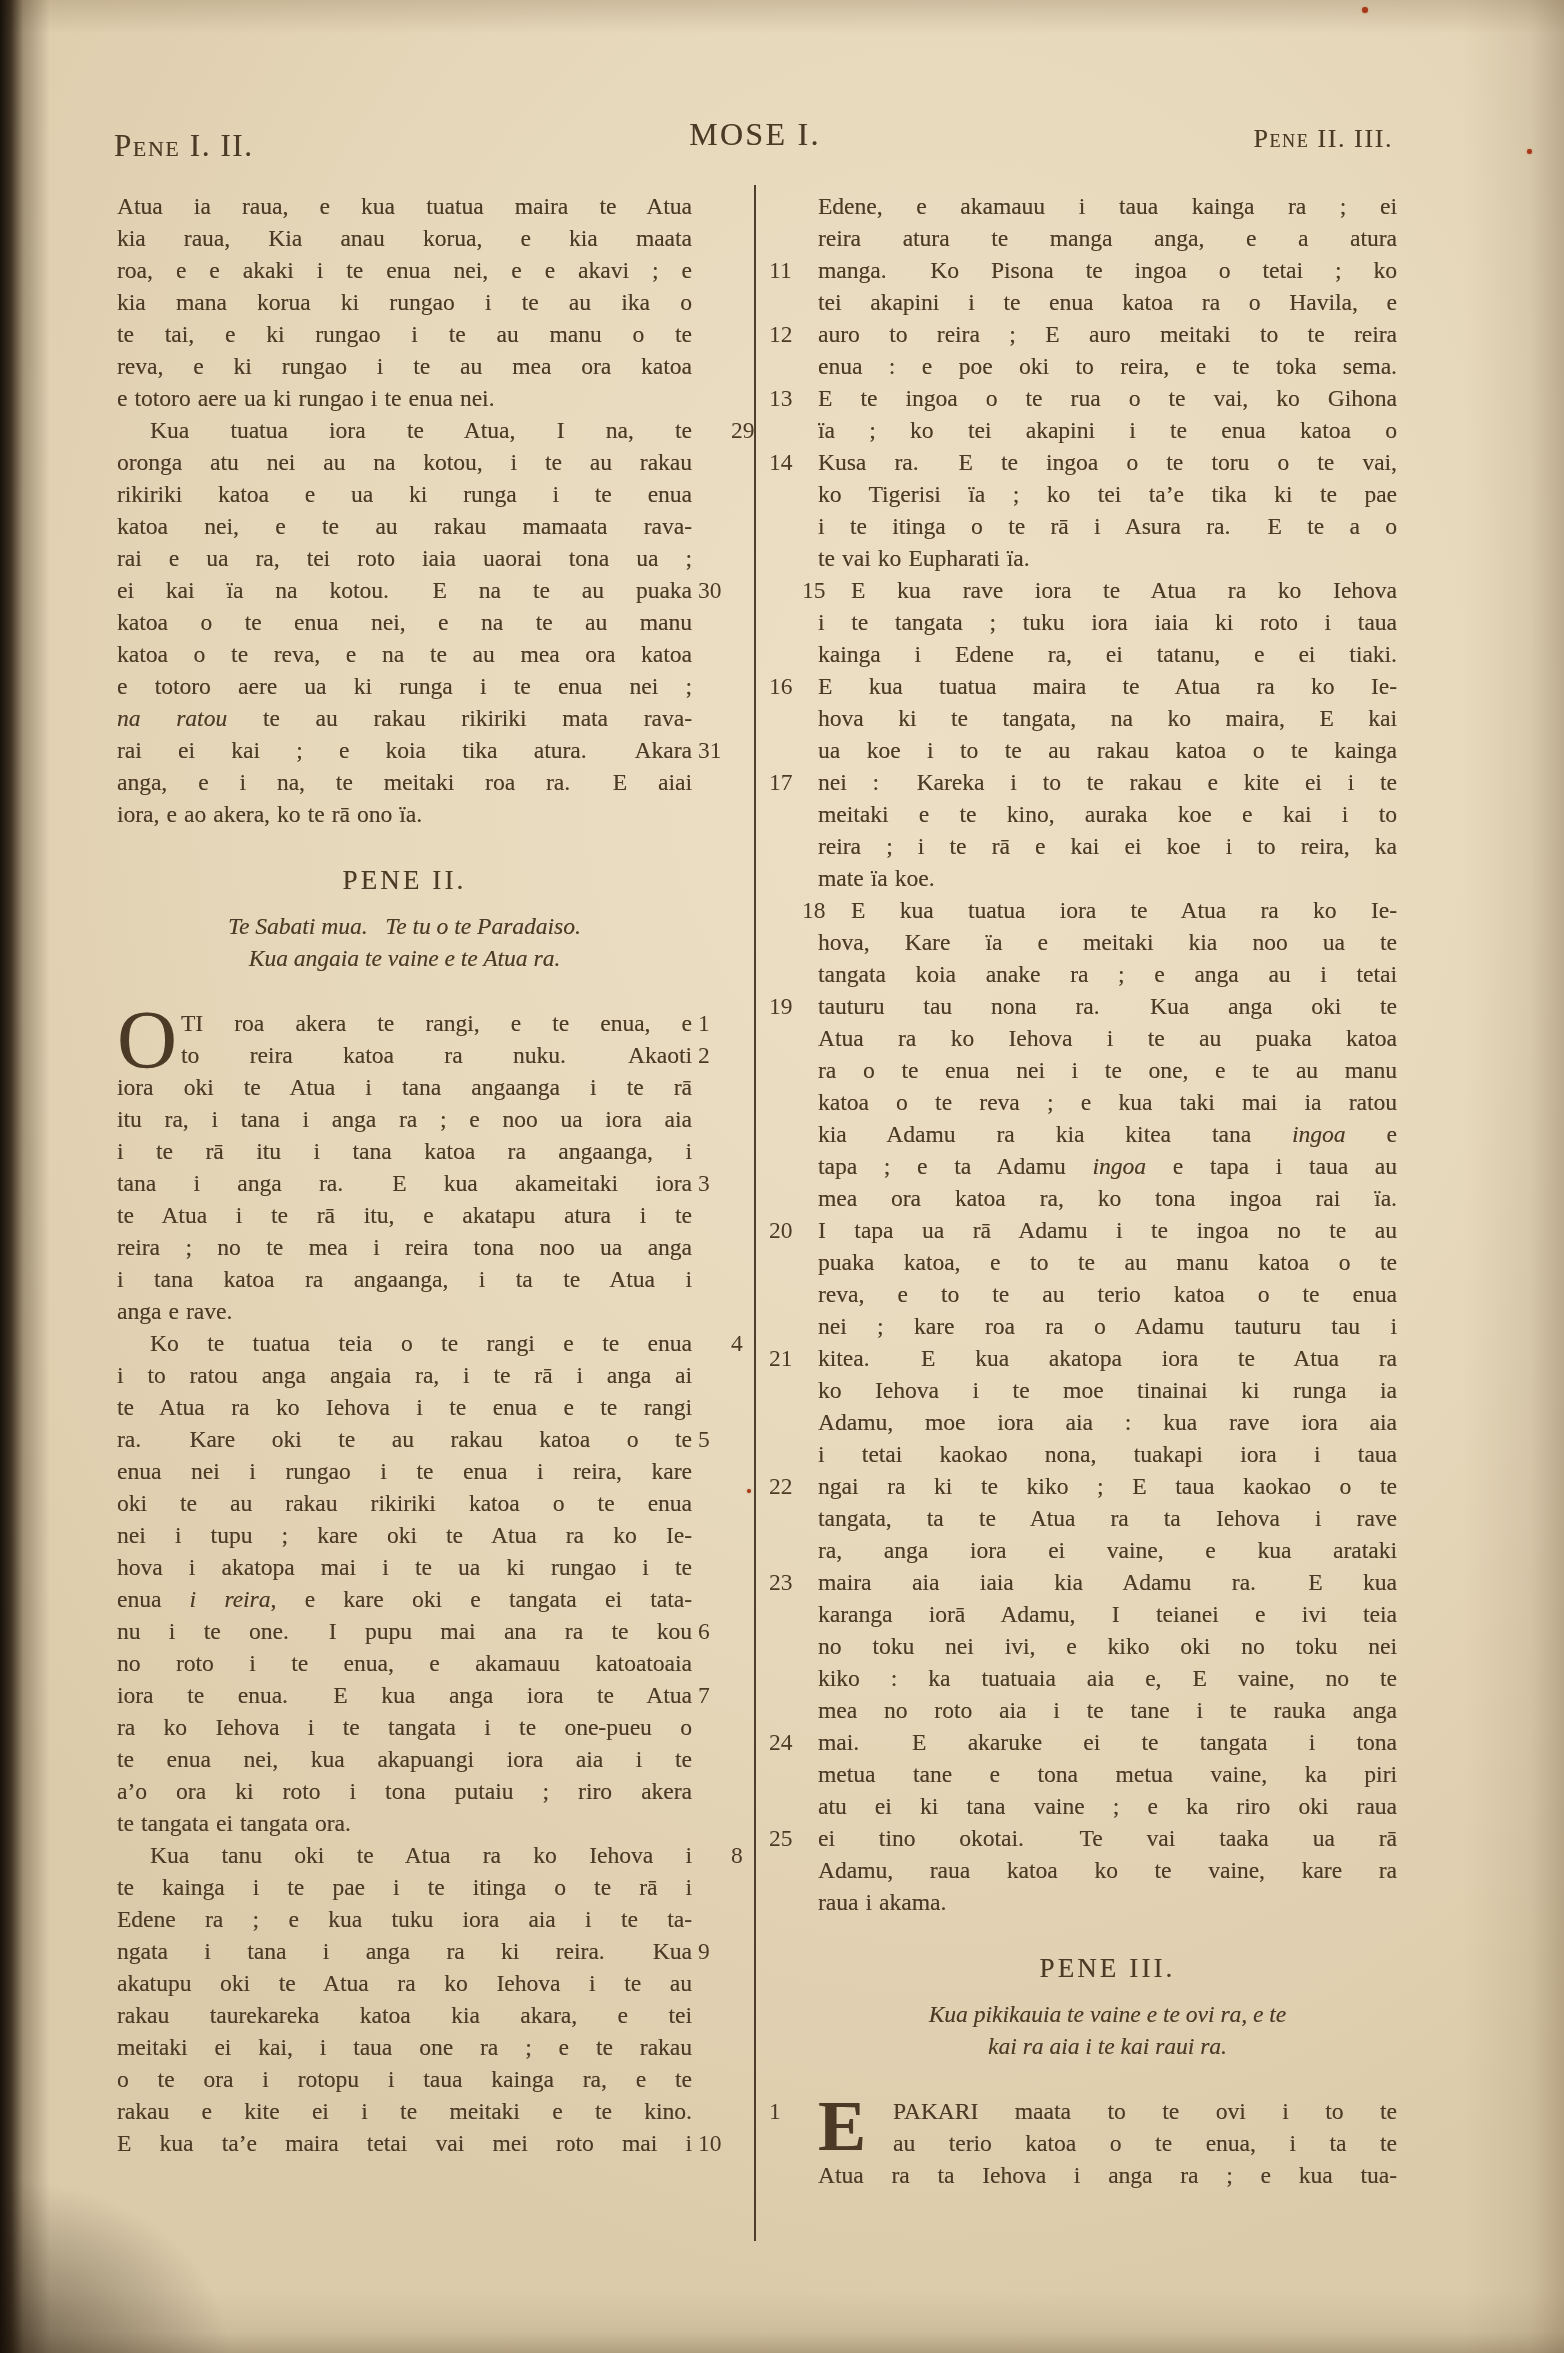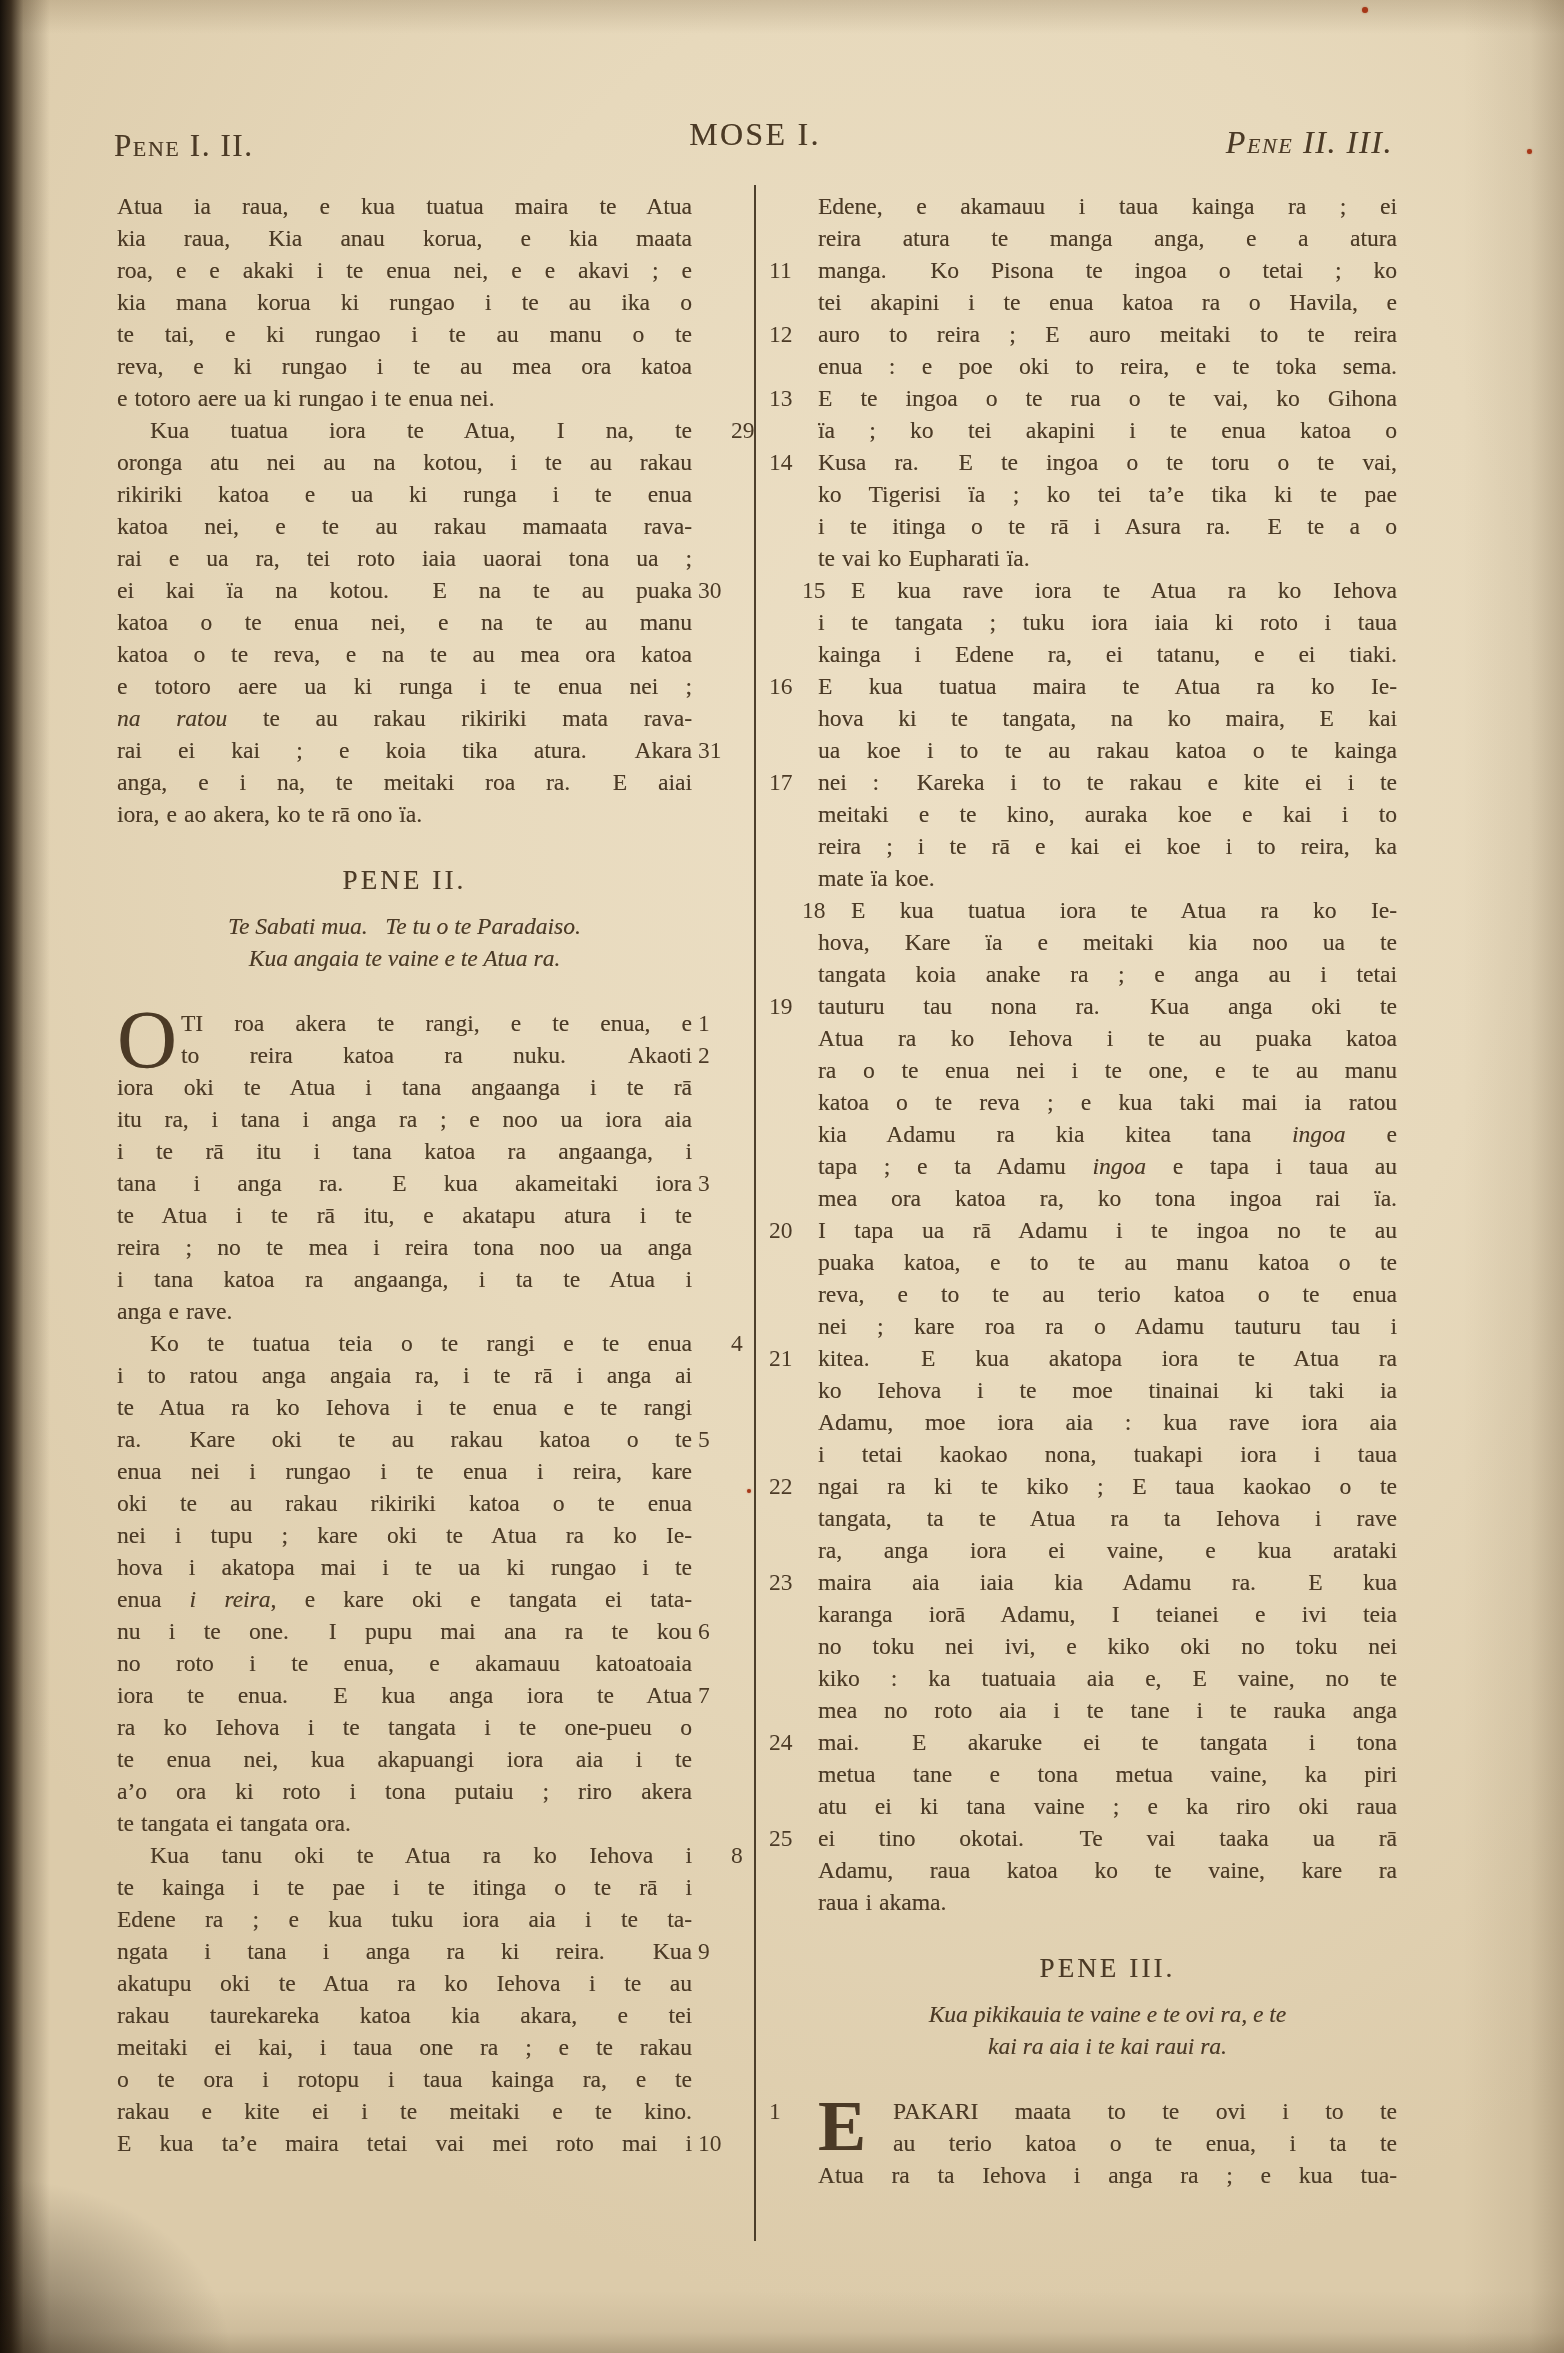--- a/index.html
+++ b/index.html
@@ -11,21 +11,21 @@
       radial-gradient(ellipse 329px 250px at 0% 100%, rgba(28,18,8,0.55) 0%, rgba(0,0,0,0) 70%),
       linear-gradient(90deg, rgba(14,9,4,0.96) 0px, rgba(36,24,12,0.85) 11px, rgba(60,44,24,0.38) 23.5px, rgba(0,0,0,0) 50px),
       linear-gradient(270deg, rgba(92,70,42,0.30) 0px, rgba(92,70,42,0.10) 35px, rgba(0,0,0,0) 102px),
       linear-gradient(0deg, rgba(80,60,32,0.32) 0px, rgba(80,60,32,0.10) 22px, rgba(0,0,0,0) 63px),
       linear-gradient(180deg, rgba(110,85,50,0.22) 0px, rgba(0,0,0,0) 34px),
       radial-gradient(ellipse 1174px 1565px at 60% 32%, #ecdfc5 0%, #e7d9bc 50%, #dccbaa 100%);
   }
   .hdr-left,.hdr-center,.hdr-right{position:absolute;white-space:nowrap;}
   .hdr-left{left:114px;top:128px;font-size:31px;letter-spacing:1.6px;font-variant-caps:small-caps;}
   .hdr-center{left:755px;top:116px;transform:translateX(-50%);font-size:32px;letter-spacing:2.3px;}
-  .hdr-right{left:1393px;top:124px;transform:translateX(-100%);font-size:32px;letter-spacing:1.6px;font-variant-caps:small-caps;font-style:italic;}
+  .hdr-right{left:1393px;top:124px;transform:translateX(-100%);font-size:26px;letter-spacing:1.6px;font-variant-caps:small-caps;}
   .divider{position:absolute;left:754px;top:185px;width:2.3px;height:2056px;background:rgba(56,42,24,0.88);}
   .col{position:absolute;top:190px;}
   .col-left{left:117px;width:575px;}
   .col-right{left:818px;width:579px;}
   .block{position:relative;}
   .ln{
     position:relative;height:32px;line-height:32px;font-size:23.5px;
     text-align:justify;text-align-last:justify;word-spacing:1.2px;white-space:normal;
   }
   .ln.end{text-align:center;text-align-last:left;}
@@ -156,21 +156,21 @@
         <div class="ln">ra o te enua nei i te one, e te au manu</div>
         <div class="ln">katoa o te reva ; e kua taki mai ia ratou</div>
         <div class="ln">kia Adamu ra kia kitea tana <i>ingoa</i> e</div>
         <div class="ln">tapa ; e ta Adamu <i>ingoa</i> e tapa i taua au</div>
         <div class="ln">mea ora katoa ra, ko tona ingoa rai ïa.</div>
         <div class="ln">I tapa ua rā Adamu i te ingoa no te au<span class="vn">20</span></div>
         <div class="ln">puaka katoa, e to te au manu katoa o te</div>
         <div class="ln">reva, e to te au terio katoa o te enua</div>
         <div class="ln">nei ; kare roa ra o Adamu tauturu tau i</div>
         <div class="ln">kitea.  E kua akatopa iora te Atua ra<span class="vn">21</span></div>
-        <div class="ln">ko Iehova i te moe tinainai ki taki ia</div>
+        <div class="ln">ko Iehova i te moe tinainai ki runga ia</div>
         <div class="ln">Adamu, moe iora aia : kua rave iora aia</div>
         <div class="ln">i tetai kaokao nona, tuakapi iora i taua</div>
         <div class="ln">ngai ra ki te kiko ; E taua kaokao o te<span class="vn">22</span></div>
         <div class="ln">tangata, ta te Atua ra ta Iehova i rave</div>
         <div class="ln">ra, anga iora ei vaine, e kua arataki</div>
         <div class="ln">maira aia iaia kia Adamu ra.  E kua<span class="vn">23</span></div>
         <div class="ln">karanga iorā Adamu, I teianei e ivi teia</div>
         <div class="ln">no toku nei ivi, e kiko oki no toku nei</div>
         <div class="ln">kiko : ka tuatuaia aia e, E vaine, no te</div>
         <div class="ln">mea no roto aia i te tane i te rauka anga</div>

